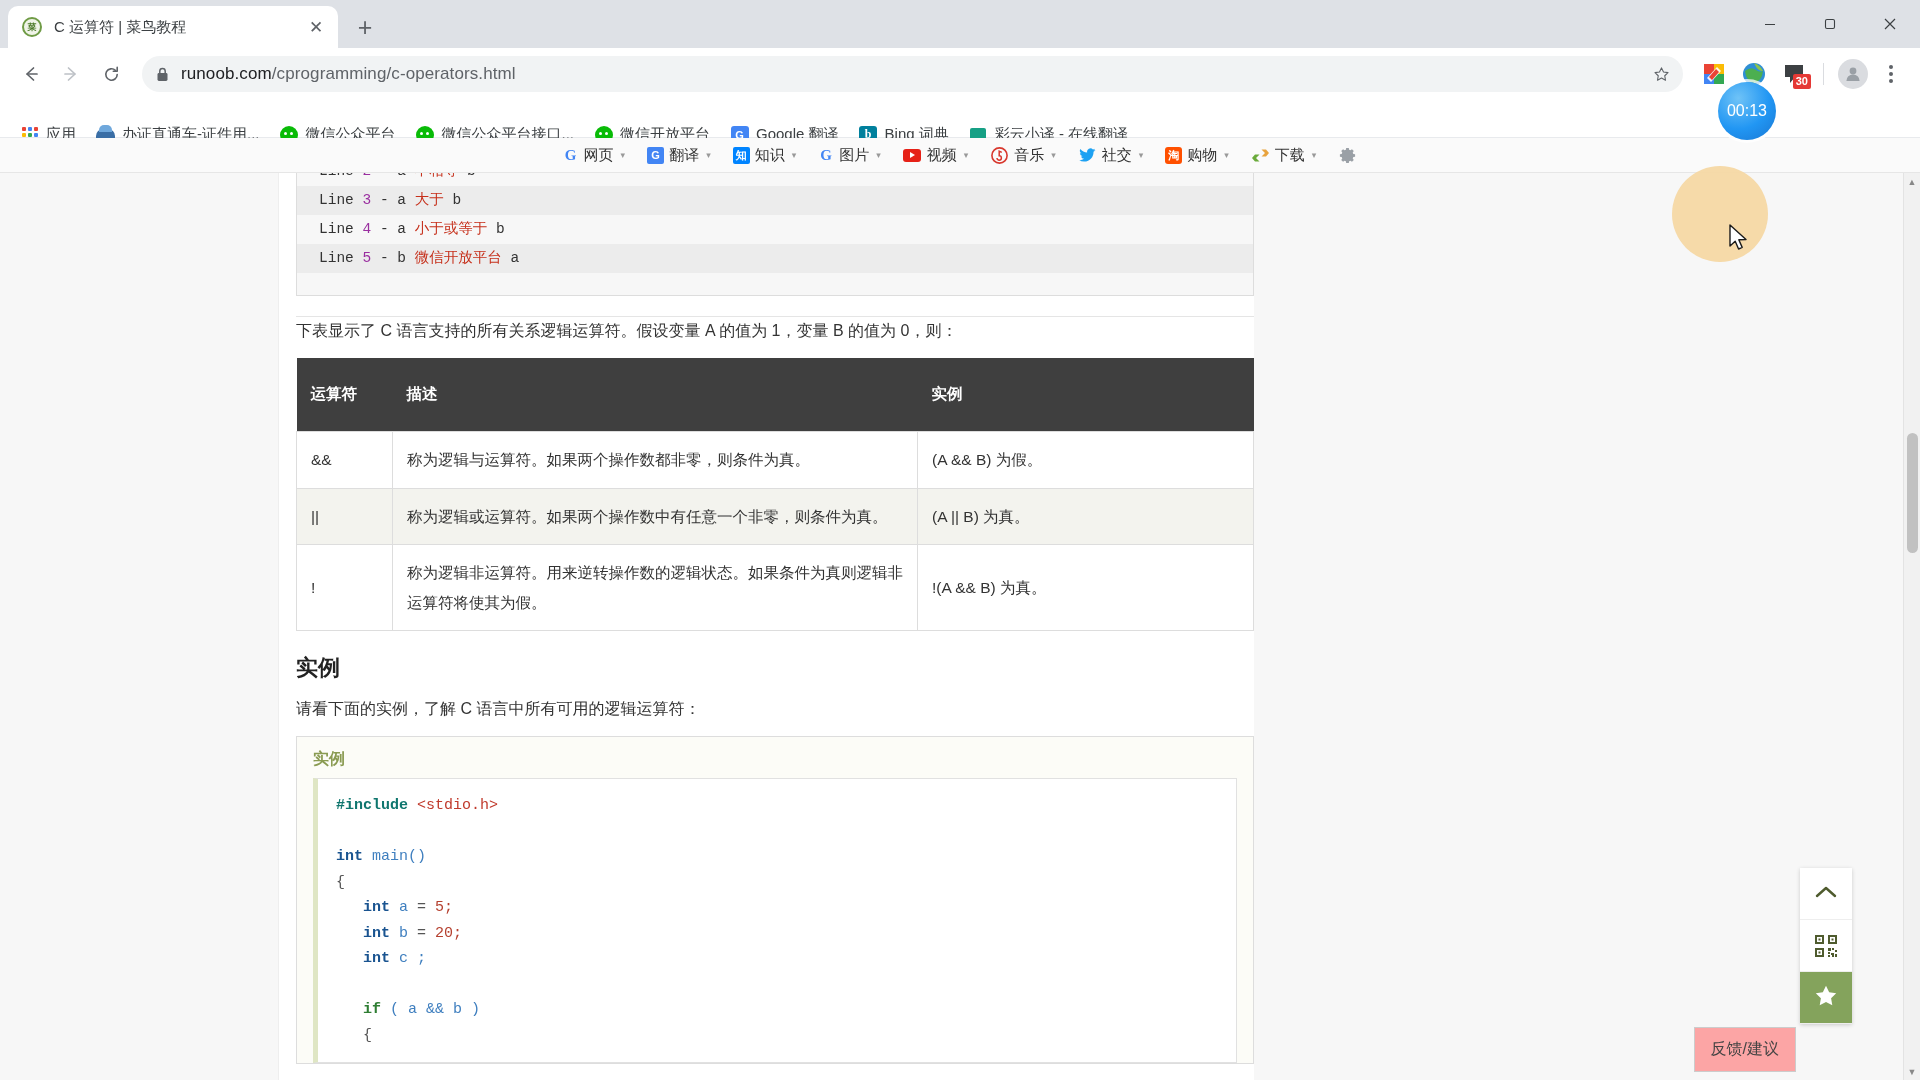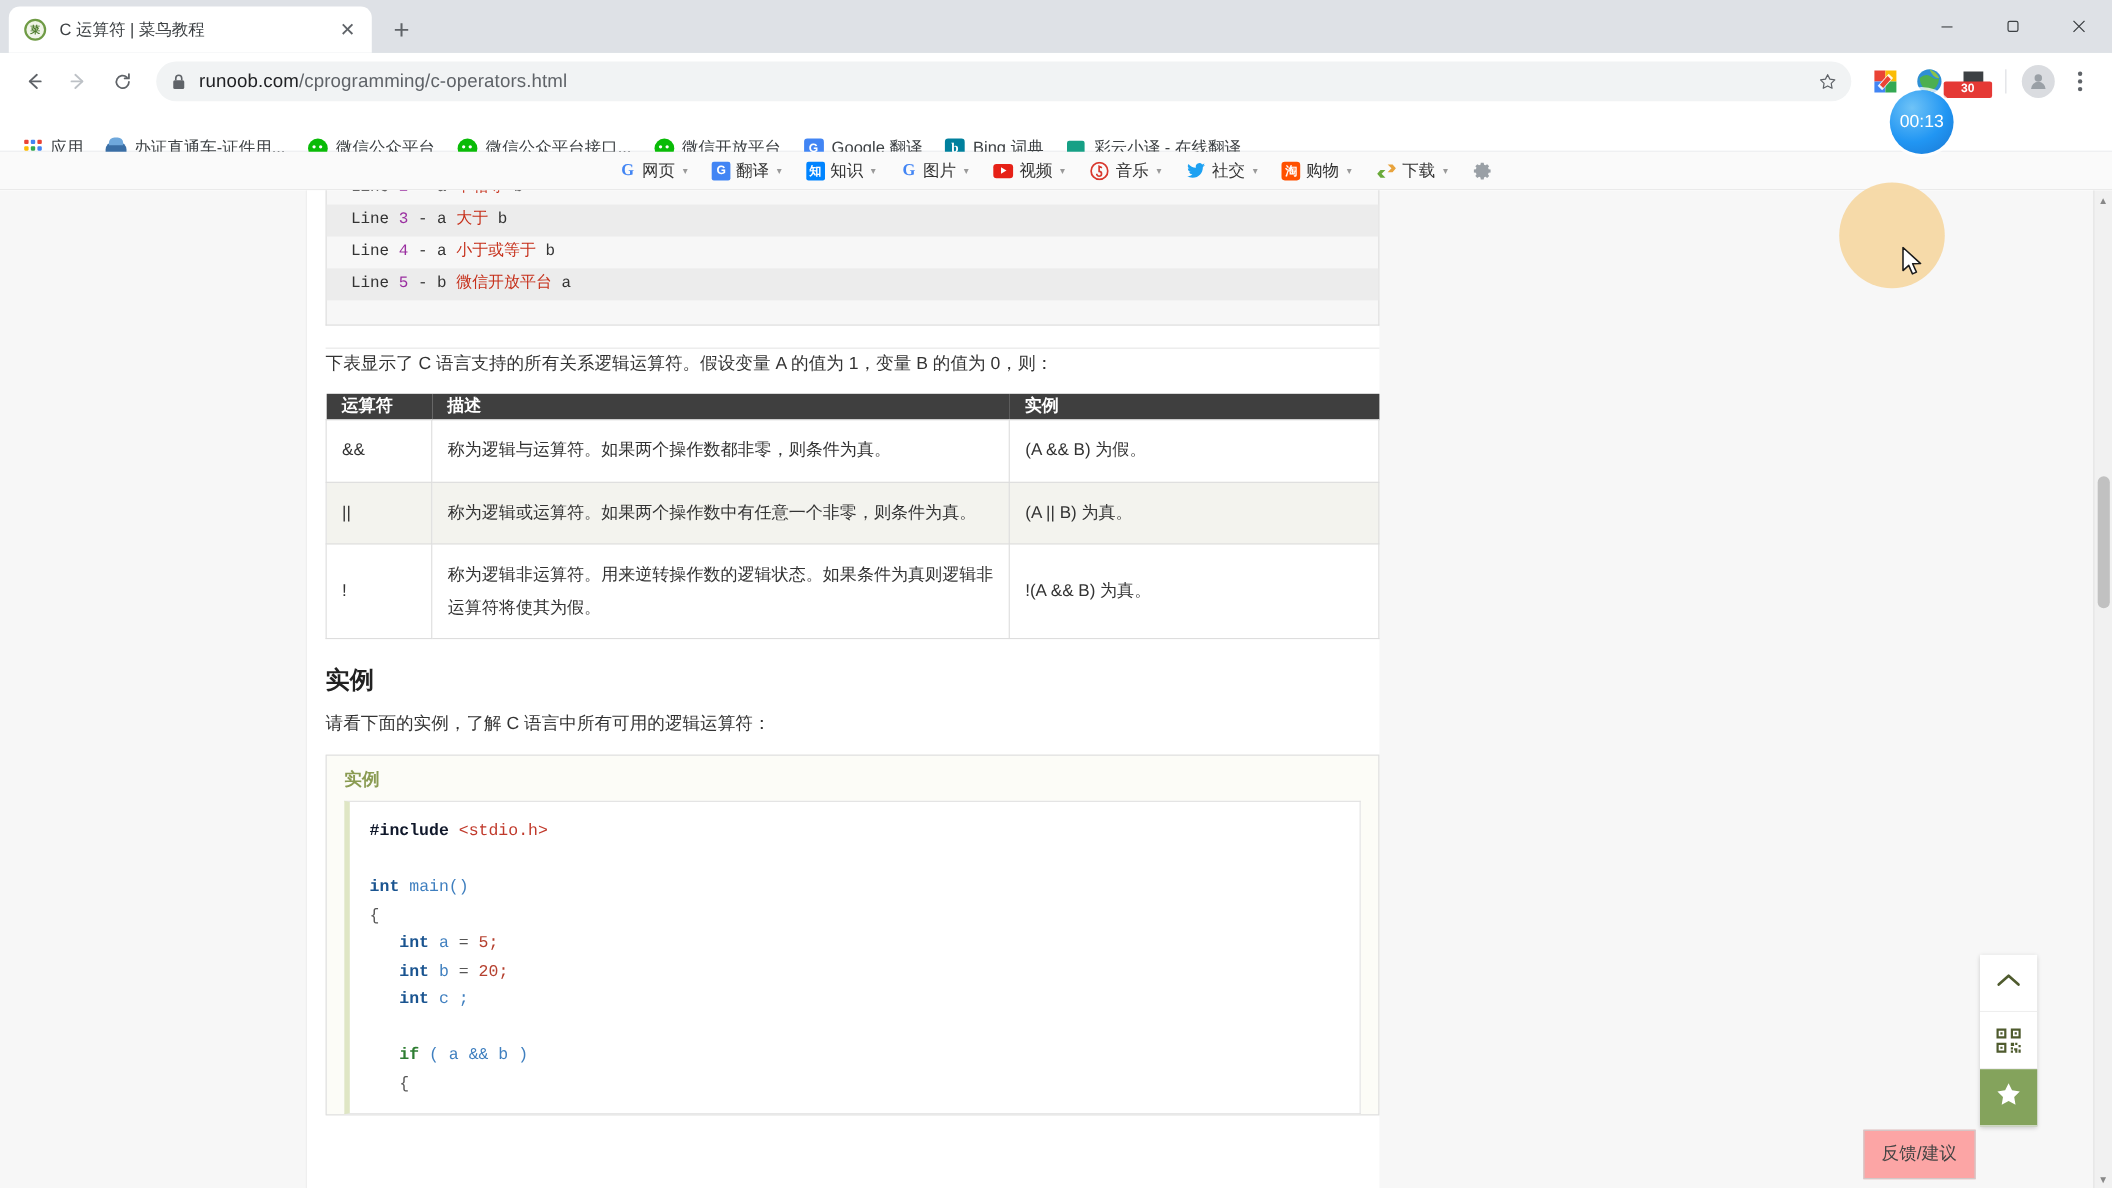--- a/index.html
+++ b/index.html
@@ -76,21 +76,21 @@
     display:flex; align-items:center; justify-content:center; color:#5f6368; cursor:pointer;
   }
   .ext { width: 34px; height:34px; display:flex; align-items:center; justify-content:center; cursor:pointer; position:relative;}
   .ext-google {
     width: 24px; height: 24px; border-radius: 5px; overflow:hidden; position:relative;
     background: #fff;
   }
   .ext-earth { width: 26px; height: 26px; border-radius: 50%; position: relative; }
   .ext-badge {
     position:absolute; right: 0px; bottom: 2px; background:#e53935; color:#fff;
-    font-size: 11px; line-height: 1; padding: 2px 16px; border-radius: 2px; font-weight:bold;
+    font-size: 11px; line-height: 1; padding: 2px 3px; border-radius: 2px; font-weight:bold;
   }
   .divider-v { width:1px; height:22px; background:#dadce0; margin: 0 6px; }
   .avatar-btn {
     width: 30px; height:30px; border-radius:50%; background:#dadce0;
     display:flex; align-items:center; justify-content:center; cursor:pointer;
   }
   .menu-dots { width:30px;height:34px;display:flex;flex-direction:column;align-items:center;justify-content:center;gap:3px;cursor:pointer;}
   .menu-dots i { width:4px;height:4px;border-radius:50%;background:#5f6368;display:block;}
 
   
@@ -161,38 +161,38 @@
     font-family:"Liberation Sans", sans-serif;
   }
   h3.sec3 {
     font-size: 22px; font-weight:bold; color:#222; margin: 22px 0 12px 0;
   }
   p.para { font-size: 16px; color:#333; line-height:1.7; margin-bottom: 14px;}
 
   table.optbl { width: 958px; border-collapse: collapse; font-size:15.5px; margin-bottom: 6px;}
   table.optbl th {
     background:#3f3f3f; color:#fff; text-align:left; font-weight:bold;
-    padding: 1px 14px; font-size: 15.5px;
+    padding: 26px 14px; font-size: 15.5px;
   }
   table.optbl td { border:1px solid #ddd; padding: 13px 14px; color:#333; line-height:1.9; vertical-align: middle;}
   table.optbl tr.odd td { background:#fff; }
   table.optbl tr.even td { background:#f3f3ee; }
   .col-op { width: 96px; }
   .col-ex { width: 336px; }
 
   
   .exbox { border:1px solid #ddd; background:#fcfcf7; margin-top: 6px; }
   .exbox-title { font-size:16px; font-weight:bold; color:#8a9b52; padding: 12px 16px 8px 16px;}
   .codearea {
     background:#fff; border:1px solid #e1e1e1; border-left: 5px solid #dfe6c4;
     margin: 0 16px 0 16px; padding: 14px 18px;
     font-family:"Liberation Mono", monospace; font-size:15px; line-height:25.5px; color:#333;
     white-space: pre;
   }
-  .c-pre { color:#0f172a; font-weight:bold;}
+  .c-pre { color:#0f766e; font-weight:bold;}
   .c-inc { color:#c0392b; }
   .c-kw  { color:#1a5490; font-weight:bold;}
   .c-fn  { color:#3f7fbf; }
   .c-num { color:#b5402f; }
   .c-var { color:#3f7fbf; }
   .c-if  { color:#2e7d32; font-weight:bold;}
   .c-punc{ color:#555; }
 
   
   .float-stack {

